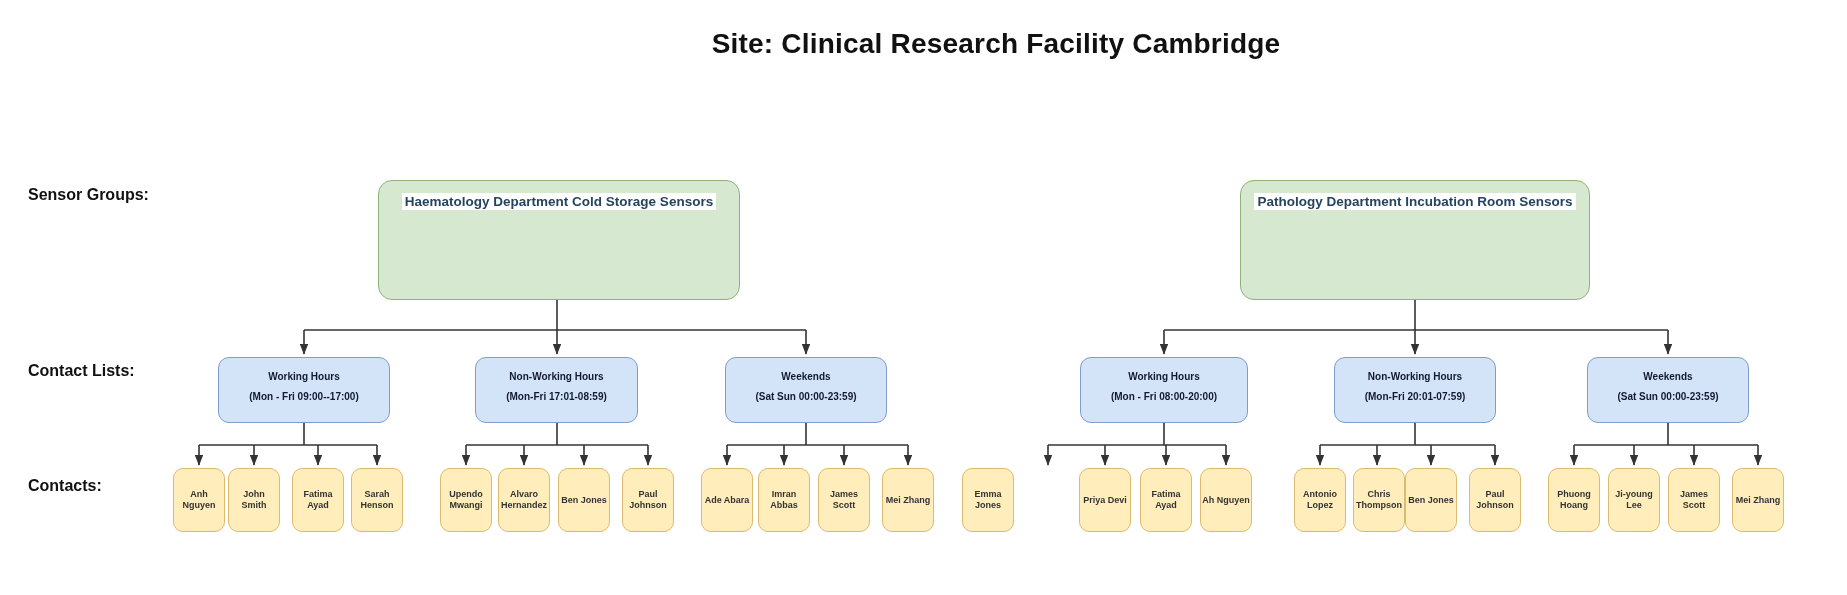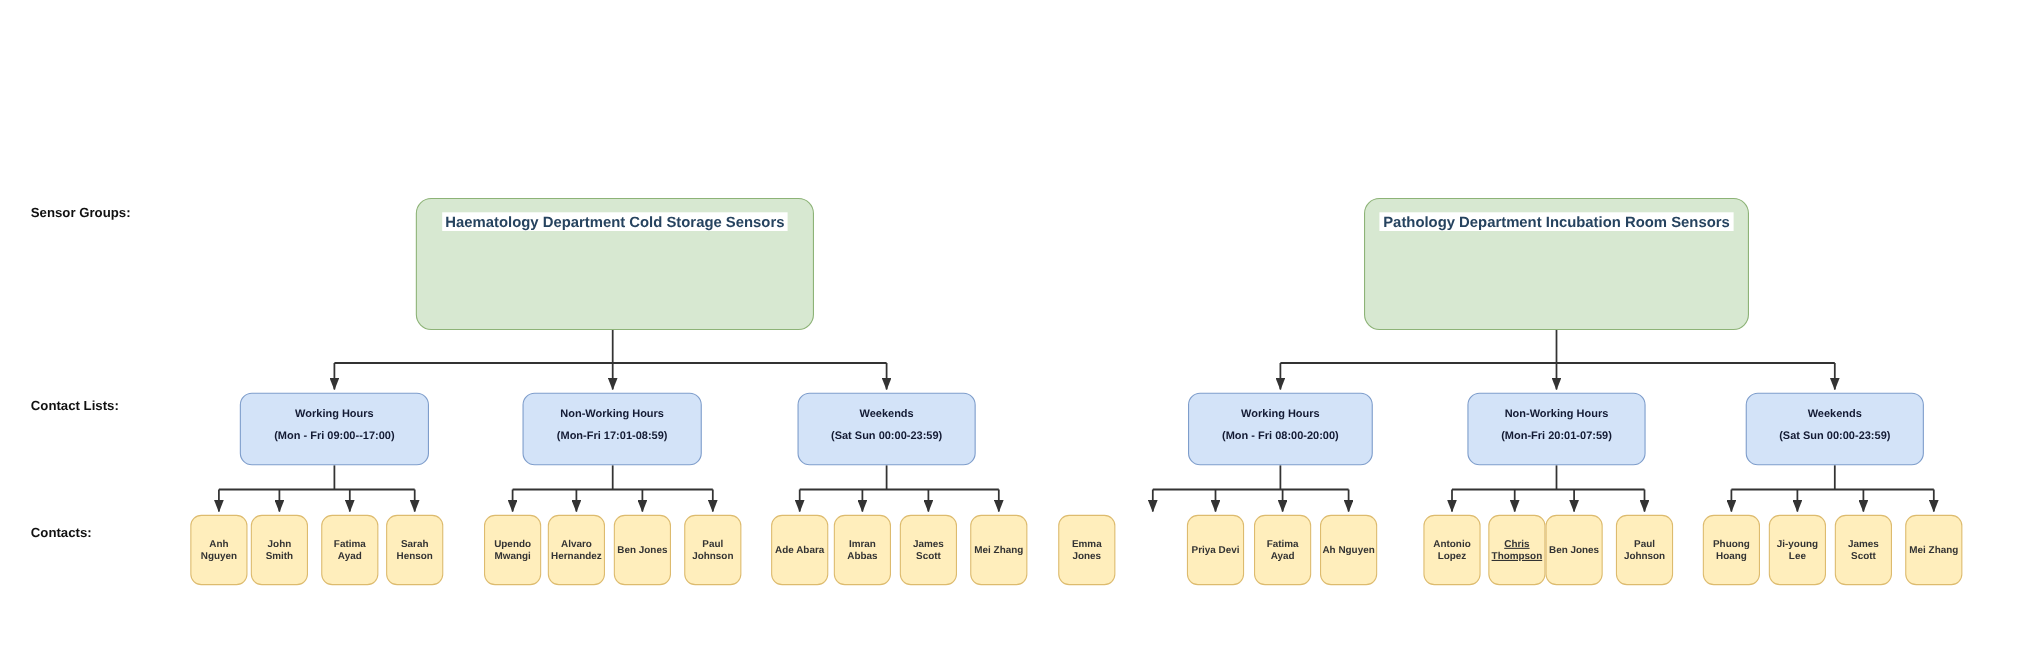--- a/index.html
+++ b/index.html
@@ -1,20 +1,20 @@
 <!DOCTYPE html>
 <html><head>
 <meta charset="utf-8">
 <style>
   html,body{margin:0;padding:0;background:#ffffff;}
   body{font-family:"Liberation Sans",sans-serif;}
   .canvas{position:relative;width:1847px;height:595px;background:#fff;overflow:hidden;}
   .title{position:absolute;top:28px;left:0;right:0;text-align:center;padding-left:145px;
          font-size:28px;font-weight:bold;color:#111;letter-spacing:0.2px;}
-  .row-label{position:absolute;left:28px;font-size:12px;font-weight:bold;color:#111;}
+  .row-label{position:absolute;left:28px;font-size:16px;font-weight:bold;color:#111;}
   .connectors{position:absolute;left:0;top:0;}
   .green-box{position:absolute;height:120px;background:#d7e8d1;border:1.5px solid #8db377;
              border-radius:14px;box-sizing:border-box;}
   .gb-title{margin-top:13px;text-align:center;font-size:13.5px;font-weight:bold;color:#26435f;}
   .gb-title span{background:#ffffff;padding:1px 3px;}
   .green-box ul{margin:11px 0 0 0;padding-left:44px;}
   .green-box li{font-size:11px;font-weight:bold;color:#2b2b2b;margin-bottom:1.5px;line-height:12.5px;}
   .blue-box{position:absolute;top:357px;height:66px;background:#d3e3f8;border:1.5px solid #7e9dcb;
             border-radius:11px;box-sizing:border-box;text-align:center;color:#131a33;}
   .bb-name{margin-top:13px;font-size:10px;font-weight:bold;}
@@ -22,20 +22,21 @@
   .contact-box{position:absolute;top:468px;width:52px;height:64px;background:#ffeebc;
                border:1.5px solid #ddbb6e;border-radius:10px;box-sizing:border-box;
                display:flex;align-items:center;justify-content:center;text-align:center;
                font-size:9px;font-weight:bold;color:#333;line-height:11px;padding:1px;}
 </style>
 </head>
 <body>
 
 <div class="canvas">
 
+  <div class="title">Site: Clinical Research Facility Cambridge</div>
 
   <div class="row-label" style="top:186px;">Sensor Groups:</div>
   <div class="row-label" style="top:362px;">Contact Lists:</div>
   <div class="row-label" style="top:477px;">Contacts:</div>
 
   <svg class="connectors" width="1847" height="595">
     <defs>
       <marker id="arw" markerWidth="7" markerHeight="5.5" refX="6.5" refY="2.75" orient="auto">
         <path d="M0,0 L7,2.75 L0,5.5 z" fill="#333"></path>
       </marker>
@@ -174,21 +175,21 @@
   <div class="contact-box" style="left:1140px;">
       <span>Fatima Ayad</span>
     </div>
   <div class="contact-box" style="left:1200px;">
       <span>Ah Nguyen</span>
     </div>
 
   <div class="contact-box" style="left:1294px;">
       <span>Antonio Lopez</span>
     </div>
-  <div class="contact-box" style="left:1353px;text-decoration:underline;">
+  <div class="contact-box" style="left:1353px;">
       <span>Chris Thompson</span>
     </div>
   <div class="contact-box" style="left:1405px;">
       <span>Ben Jones</span>
     </div>
   <div class="contact-box" style="left:1469px;">
       <span>Paul Johnson</span>
     </div>
 
   <div class="contact-box" style="left:1548px;">

